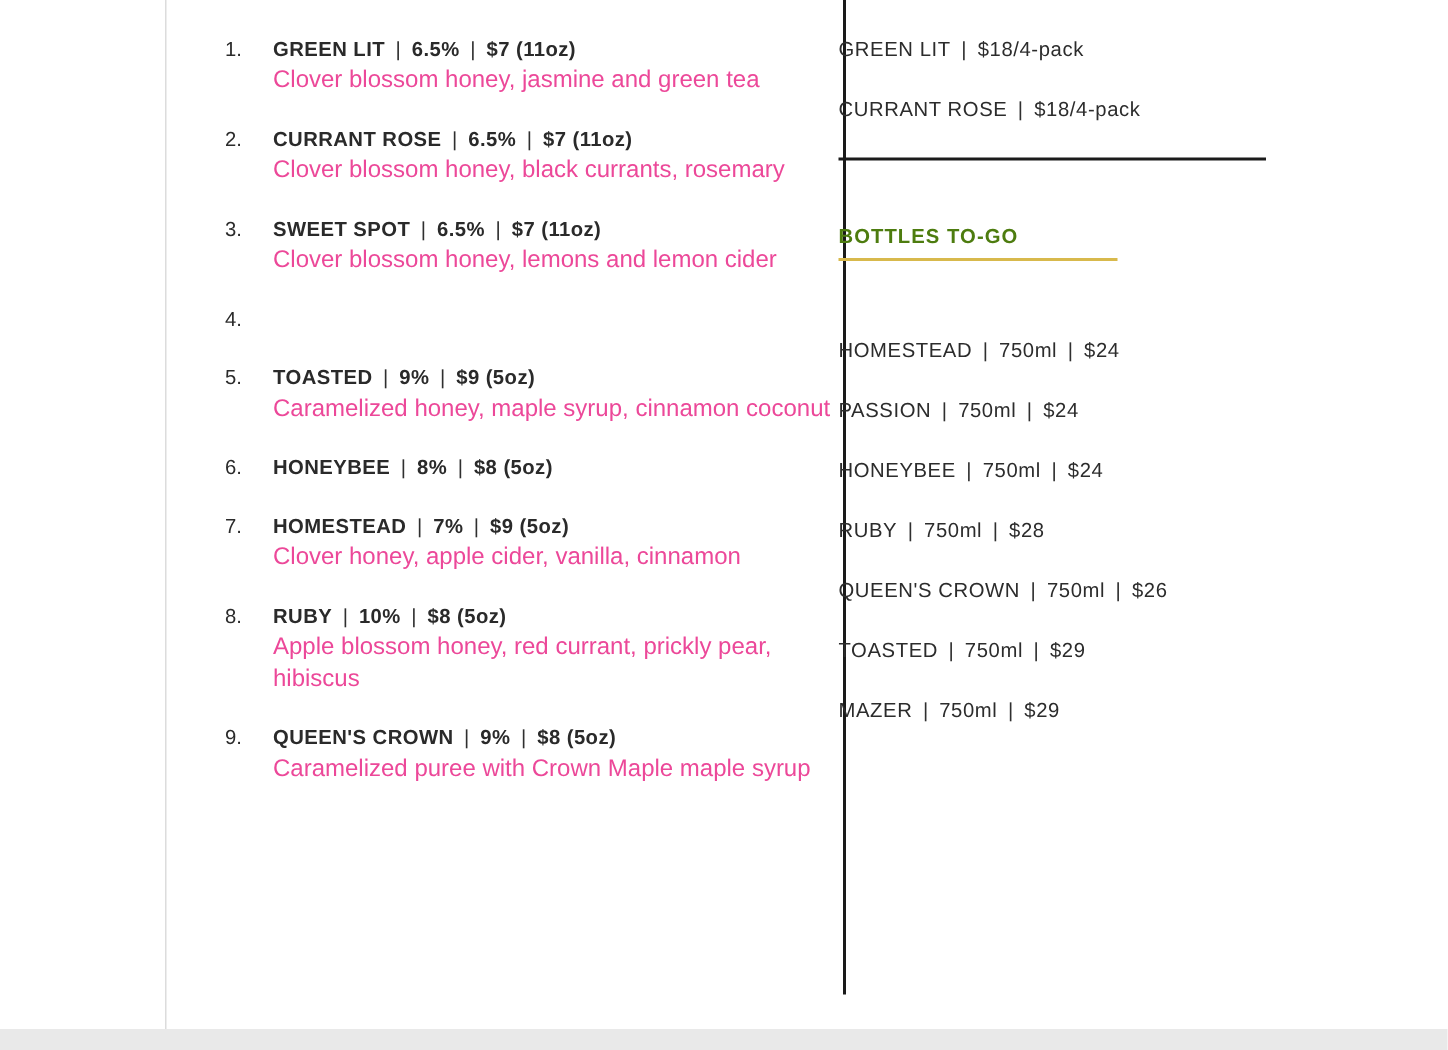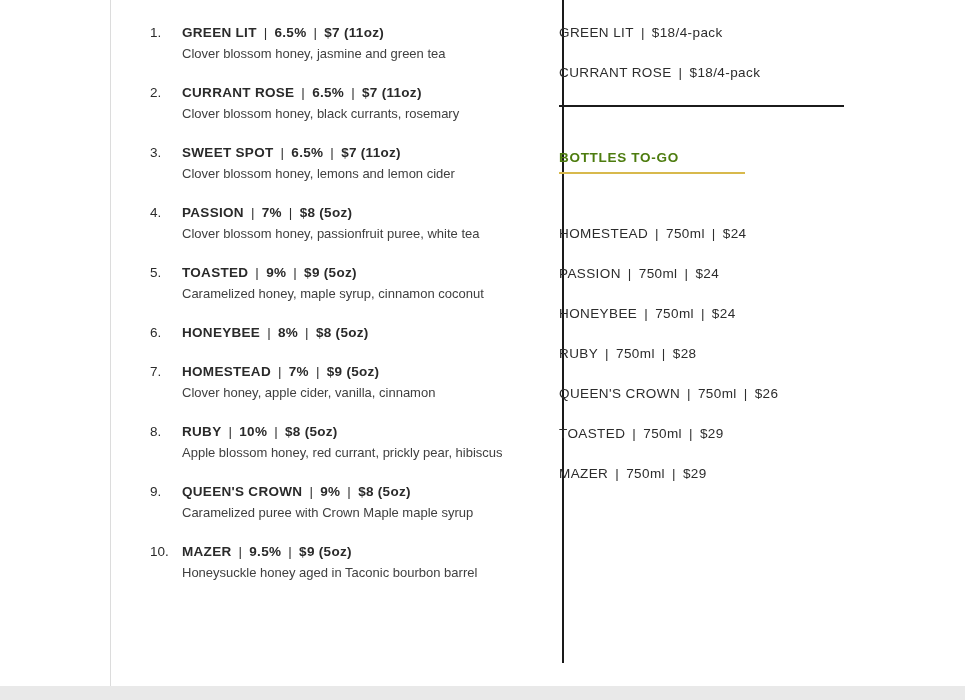--- a/index.html
+++ b/index.html
@@ -12,21 +12,21 @@
   .page-edge-left{position:absolute;left:110px;top:0;width:1px;height:686px;background:#dcdcdc;}
   .bottom-band{position:absolute;left:0;top:686px;width:965px;height:14px;background:#e9e9e9;}
   .column-divider{position:absolute;left:562px;top:0;width:2px;height:663px;background:#1a1a1a;}
 
   
   .left-col{position:absolute;left:150px;top:23px;width:405px;}
   .menu-item{display:flex;margin-bottom:19px;}
   .item-number{width:32px;flex:none;font-size:13.5px;line-height:20px;color:#2b2b2b;}
   .item-line{font-size:13.5px;line-height:20px;font-weight:700;letter-spacing:0.3px;color:#2a2a2a;white-space:nowrap;}
   .pipe{font-weight:400;padding:0 7px;color:#2f2f2f;}
-  .item-desc{font-size:13px;line-height:21px;color:#404040;}
+  .item-desc{font-size:16px;line-height:21px;color:#ec4899;}
 
   
   .right-col{position:absolute;left:559px;top:23px;width:300px;}
   .can-row,.bottle-row{font-size:13.5px;line-height:20px;margin-bottom:20px;letter-spacing:0.4px;color:#2c2c2c;white-space:nowrap;}
   .section-rule{width:285px;height:2px;background:#1b1b1b;margin-top:22px;}
   .bottles-heading{margin-top:41px;font-size:13.5px;font-weight:700;letter-spacing:0.7px;line-height:20px;color:#4d7c0f;}
   .heading-underline{width:186px;height:2px;background:#d8b94c;margin-top:4px;}
   .bottles-list{margin-top:50px;}
 </style>
 </head>
@@ -57,24 +57,20 @@
   <div class="menu-item">
     <span class="item-number">3.</span>
     <div>
       <div class="item-line"><span>SWEET SPOT</span><span class="pipe">|</span><span>6.5%</span><span class="pipe">|</span><span>$7 (11oz)</span></div>
       <div class="item-desc">Clover blossom honey, lemons and lemon cider</div>
     </div>
   </div>
 
   <div class="menu-item">
     <span class="item-number">4.</span>
-    <div>
-      <div class="item-line"><span>PASSION</span><span class="pipe">|</span><span>7%</span><span class="pipe">|</span><span>$8 (5oz)</span></div>
-      <div class="item-desc">Clover blossom honey, passionfruit puree, white tea</div>
-    </div>
   </div>
 
   <div class="menu-item">
     <span class="item-number">5.</span>
     <div>
       <div class="item-line"><span>TOASTED</span><span class="pipe">|</span><span>9%</span><span class="pipe">|</span><span>$9 (5oz)</span></div>
       <div class="item-desc">Caramelized honey, maple syrup, cinnamon coconut</div>
     </div>
   </div>
 
@@ -102,27 +98,20 @@
   </div>
 
   <div class="menu-item">
     <span class="item-number">9.</span>
     <div>
       <div class="item-line"><span>QUEEN'S CROWN</span><span class="pipe">|</span><span>9%</span><span class="pipe">|</span><span>$8 (5oz)</span></div>
       <div class="item-desc">Caramelized puree with Crown Maple maple syrup</div>
     </div>
   </div>
 
-  <div class="menu-item">
-    <span class="item-number">10.</span>
-    <div>
-      <div class="item-line"><span>MAZER</span><span class="pipe">|</span><span>9.5%</span><span class="pipe">|</span><span>$9 (5oz)</span></div>
-      <div class="item-desc">Honeysuckle honey aged in Taconic bourbon barrel</div>
-    </div>
-  </div>
 
 </div>
 
 <div class="right-col">
 
   <div class="can-row"><span>GREEN LIT</span><span class="pipe">|</span><span>$18/4-pack</span></div>
   <div class="can-row"><span>CURRANT ROSE</span><span class="pipe">|</span><span>$18/4-pack</span></div>
 
   <div class="section-rule"></div>
 

